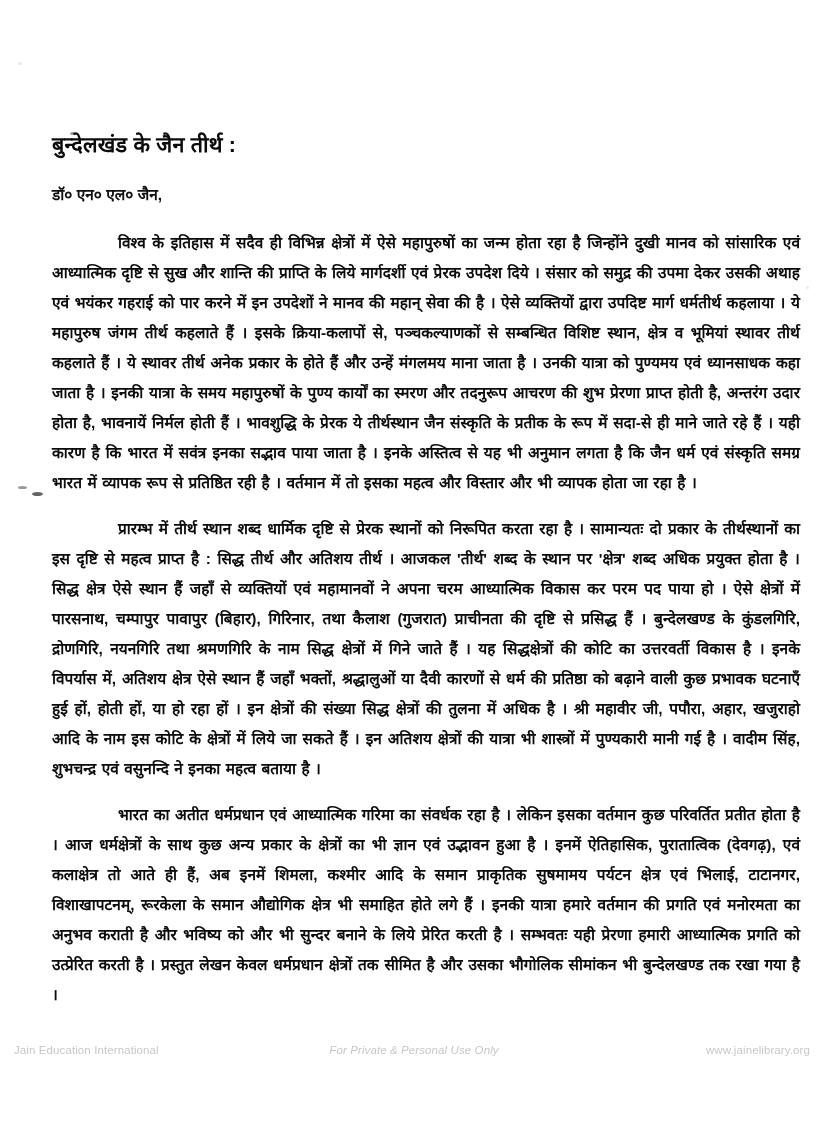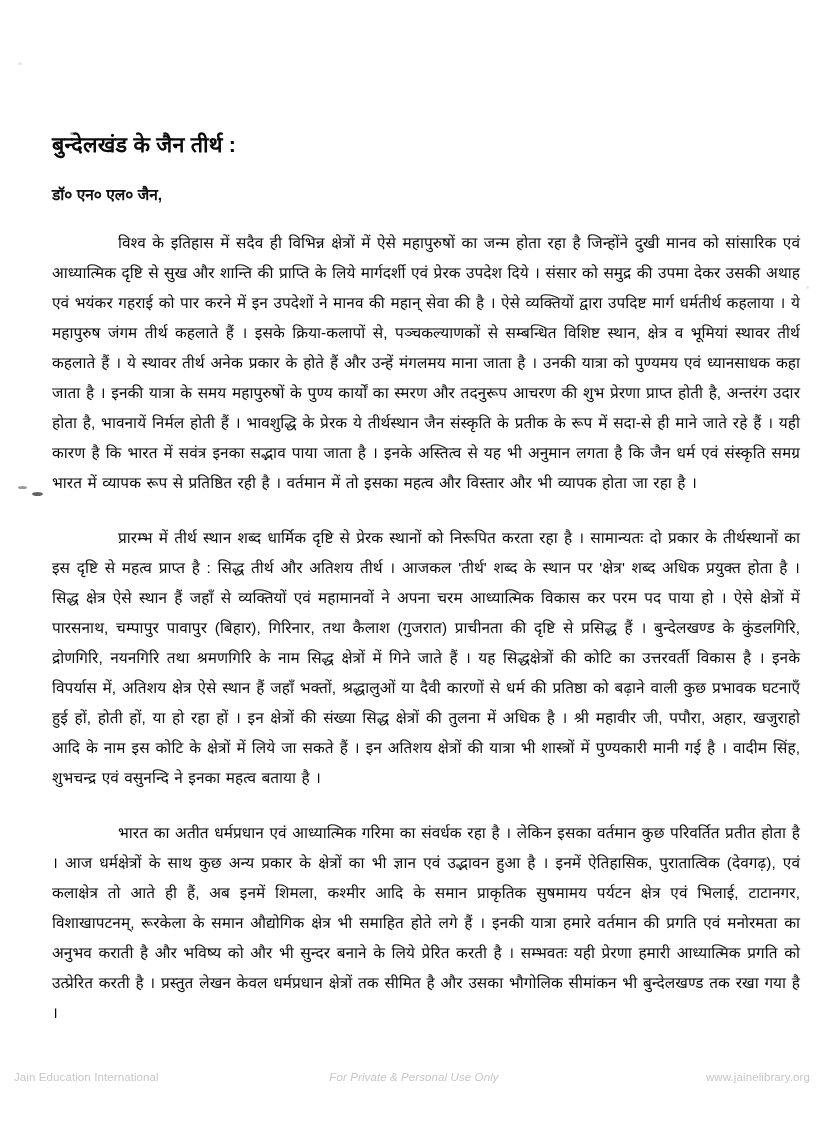--- a/index.html
+++ b/index.html
@@ -77,37 +77,37 @@
   .body-copy {
     margin-top: 20px;
   }
 
   p.para {
     margin: 0 0 0 0;
     text-align: justify;
     text-justify: inter-word;
     text-indent: 66px;
     font-family: "Liberation Sans", "DejaVu Sans", sans-serif;
-    font-weight: normal;
+    font-weight: bold;
     font-size: 15.4px;
     line-height: 1.95;
     color: #0c0c0c;
     word-spacing: 1.1px;
     letter-spacing: .05px;
   }
   p.para + p.para {
-    margin-top: 25px;
+    margin-top: 16px;
   }
 
   
   .footer {
     position: absolute;
     left: 0;
     right: 0;
-    top: 1066px;
+    top: 1039px;
     height: 22px;
     display: flex;
     align-items: center;
     font-family: "Liberation Sans", "DejaVu Sans", sans-serif;
     font-size: 11.5px;
     color: #c7c7c7;
     letter-spacing: .1px;
   }
   .footer .f-left   { position: absolute; left: 14px;  }
   .footer .f-center { position: absolute; left: 50%; transform: translateX(-50%); font-style: italic; }

